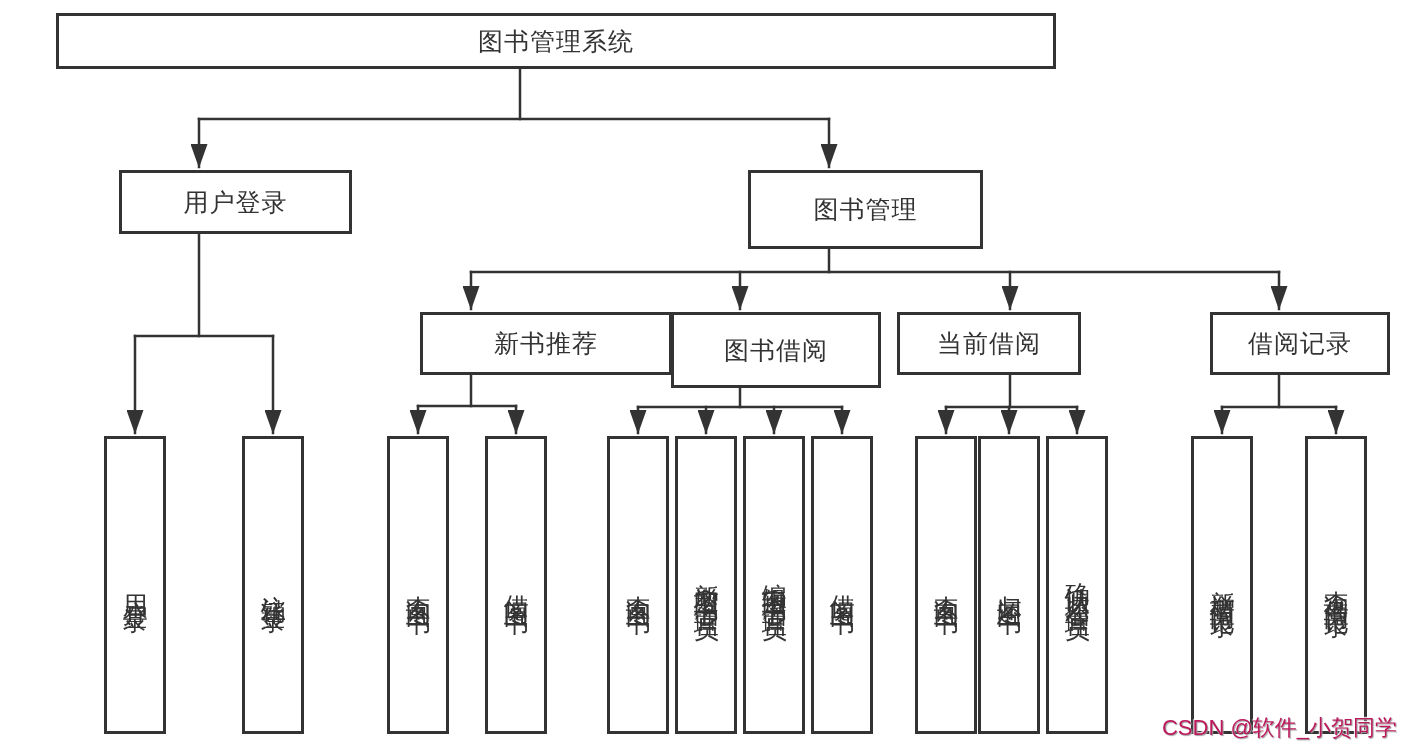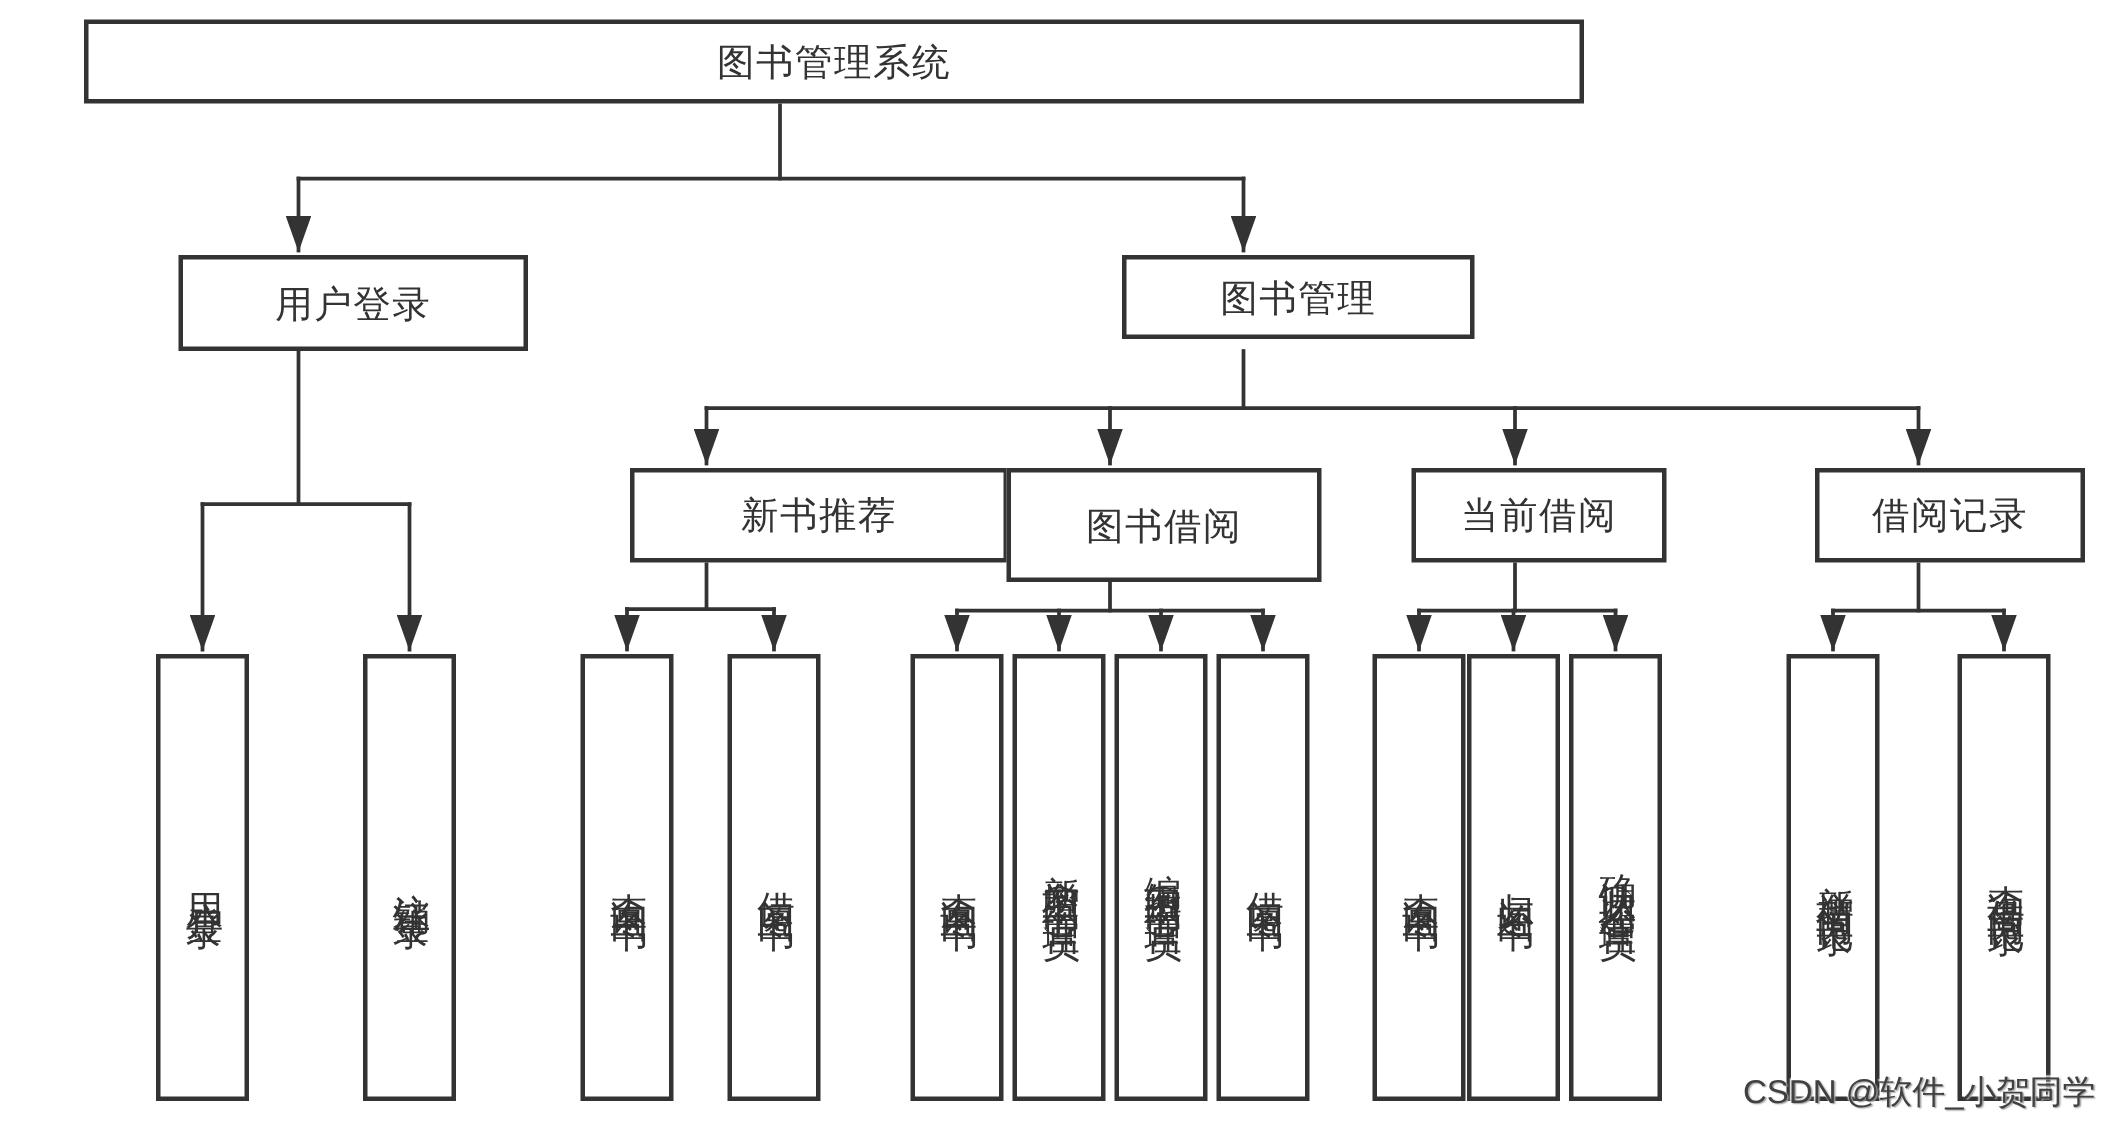--- a/index.html
+++ b/index.html
@@ -42,24 +42,24 @@
     writing-mode: vertical-rl;
     text-orientation: mixed;
     font-size: 25px;
     letter-spacing: 5px;
     line-height: 1.1;
     white-space: nowrap;
   }
   
   #root-box      { left: 20px;   top: 13px;  width: 1000px; height: 56px; }
   #user-login    { left: 83px;   top: 170px; width: 233px;  height: 64px; }
-  #book-mgmt     { left: 712px;  top: 170px; width: 235px;  height: 56px; }
+  #book-mgmt     { left: 712px;  top: 170px; width: 235px;  height: 79px; }
   #new-book      { left: 384px;  top: 312px; width: 252px;  height: 63px; }
   #book-borrow   { left: 635px;  top: 312px; width: 210px;  height: 76px; }
-  #cur-borrow    { left: 905px;  top: 312px; width: 170px;  height: 63px; align-items: center; }
+  #cur-borrow    { left: 861px;  top: 312px; width: 184px;  height: 63px; align-items: center; }
   #borrow-rec    { left: 1174px; top: 312px; width: 180px;  height: 63px; }
   
   .vnode { top: 436px; width: 62px; height: 298px; }
   #leaf-ul-login   { left: 104px; }
   #leaf-ul-logout  { left: 242px; }
   #leaf-nb-query   { left: 387px; }
   #leaf-nb-borrow  { left: 485px; }
   #leaf-bb-query   { left: 607px; }
   #leaf-bb-add     { left: 675px; }
   #leaf-bb-edit    { left: 743px; }
@@ -67,21 +67,21 @@
   #leaf-cb-query   { left: 915px; }
   #leaf-cb-return  { left: 978px; }
   #leaf-cb-confirm { left: 1046px; }
   #leaf-br-add     { left: 1191px; }
   #leaf-br-query   { left: 1305px; }
   #watermark {
     position: absolute;
     right: 8px;
     bottom: 4px;
     font-size: 22px;
-    color: #404040;
+    color: #be185d;
     text-shadow: 1px 1px 1px #9e9e9e, -1px -1px 1px #ffffff;
     white-space: nowrap;
     margin-top: 36px;
   }
 </style>
 </head>
 <body>
 
 <div id="canvas">
 

